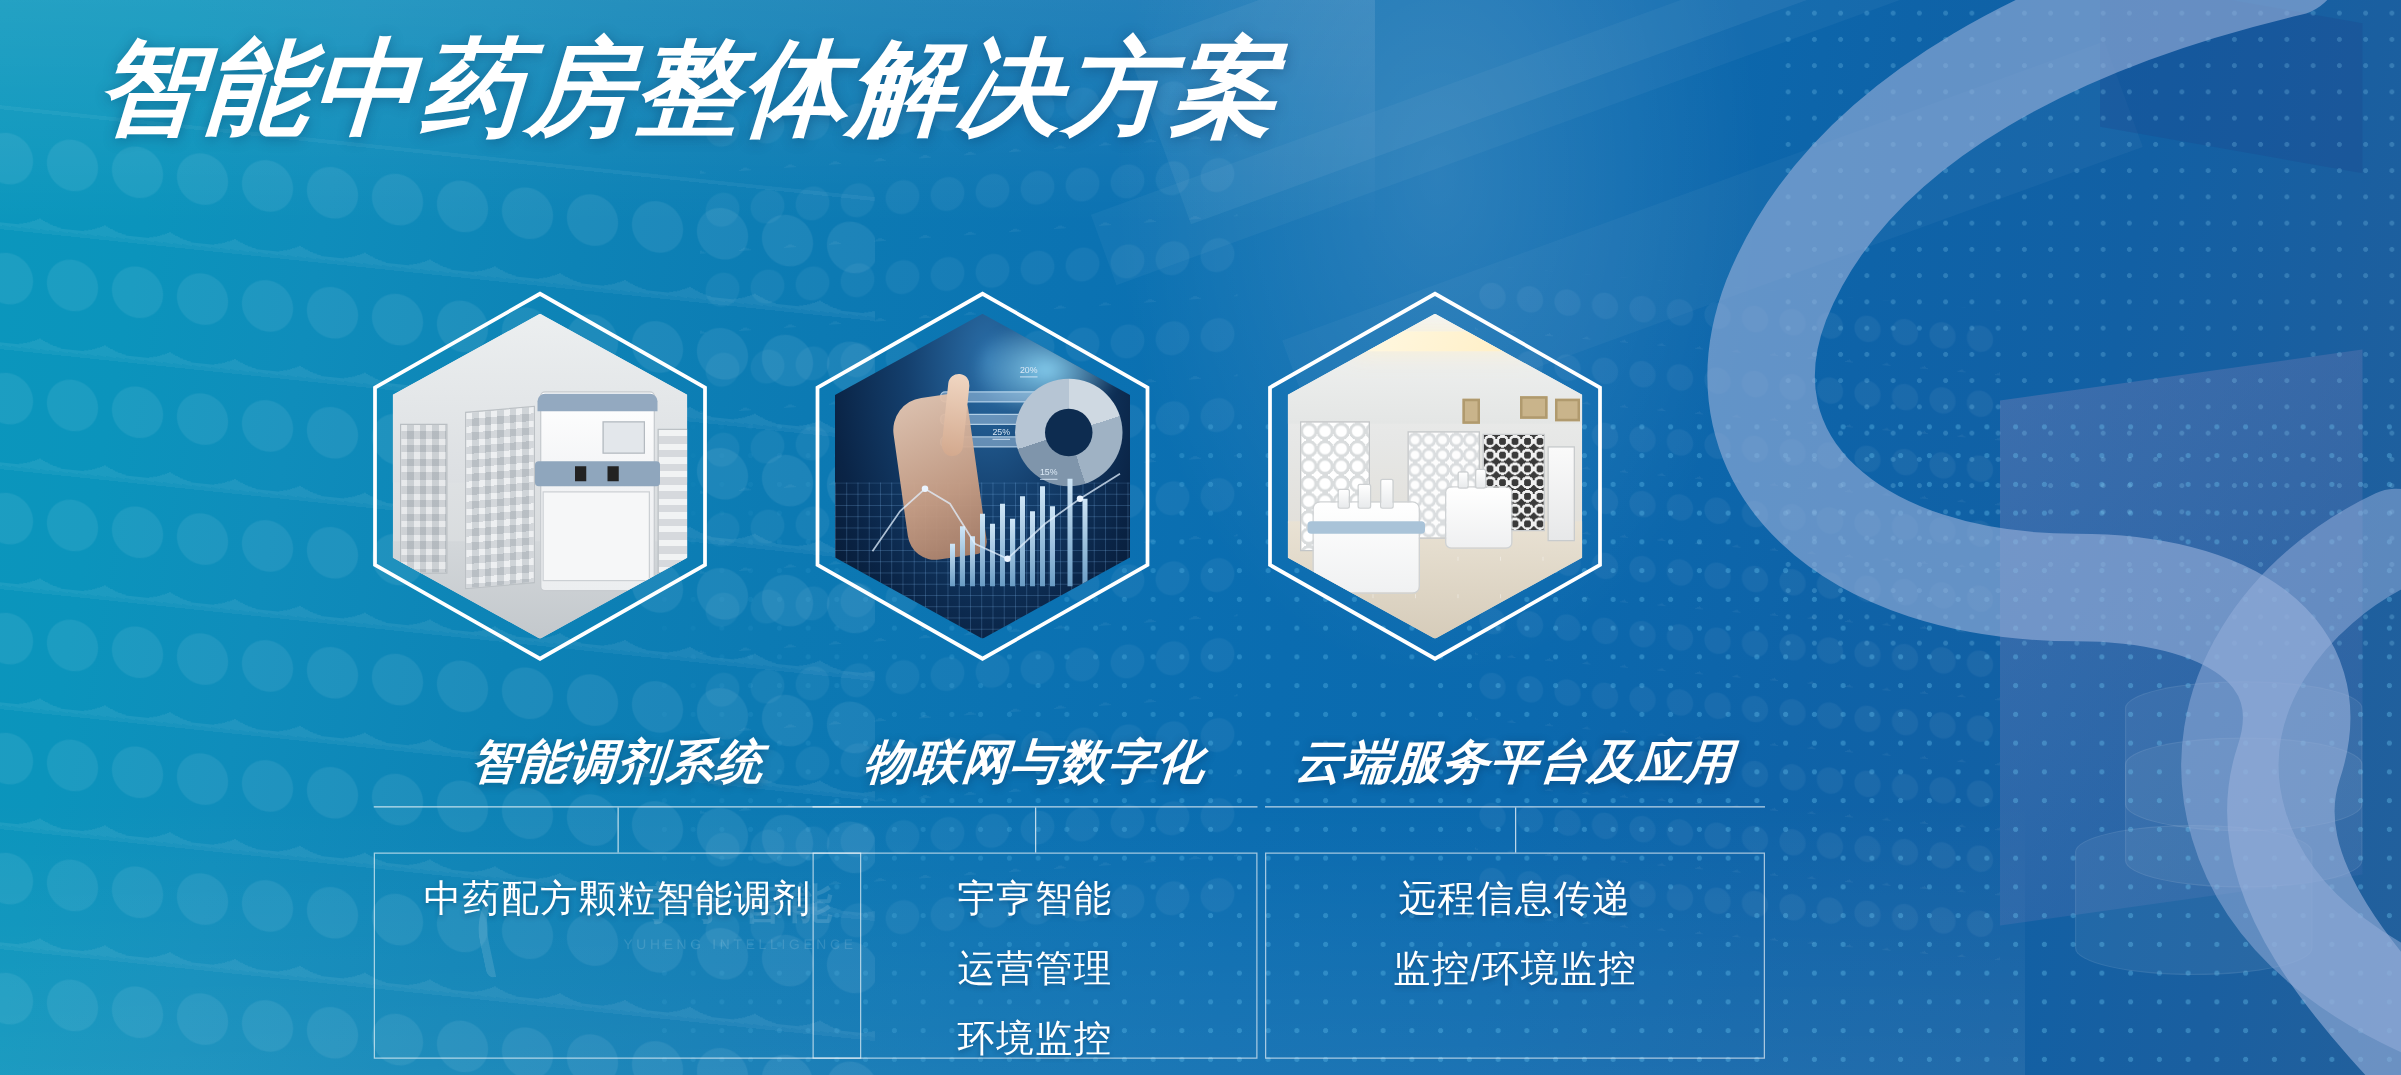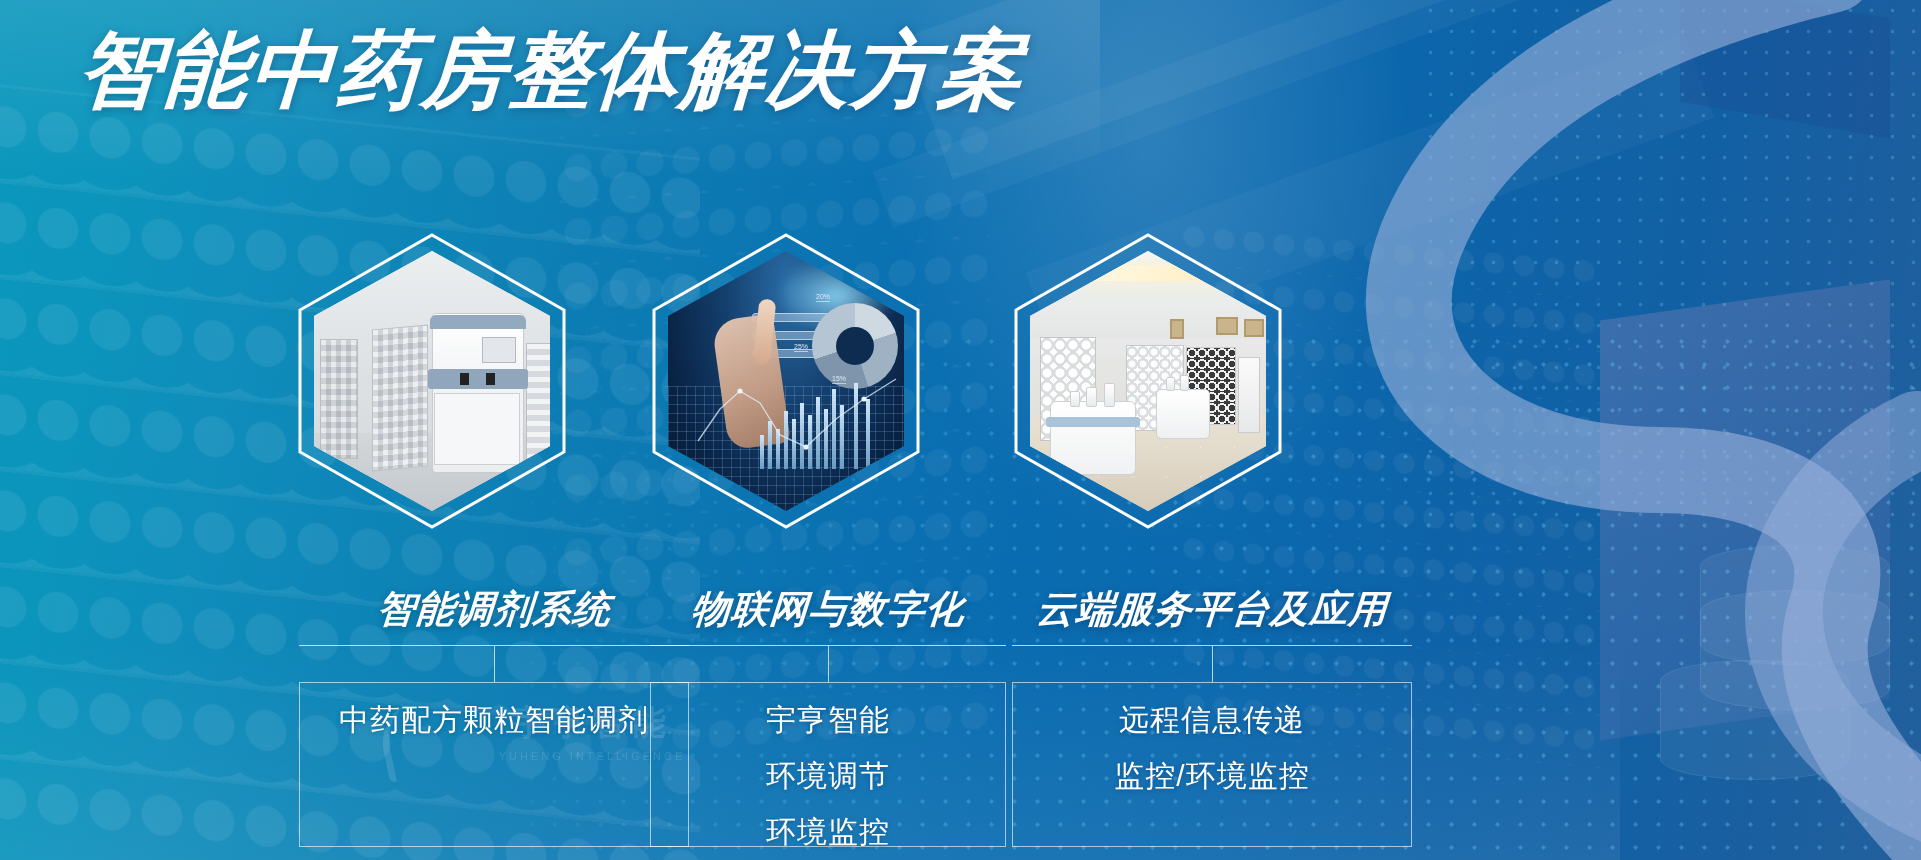--- a/index.html
+++ b/index.html
@@ -386,21 +386,21 @@
       <div class="card-line">中药配方颗粒智能调剂</div>
     </div>
   </div>
 
   <div class="card" id="card2">
     <div class="card-title">物联网与数字化</div>
     <div class="card-rule"></div>
     <div class="card-connector"></div>
     <div class="card-box" style="height: 165px;">
       <div class="card-line">宇亨智能</div>
-      <div class="card-line">环境调节</div>
+      <div class="card-line">运营管理</div>
       <div class="card-line">环境监控</div>
     </div>
   </div>
 
   <div class="card" id="card3">
     <div class="card-title">云端服务平台及应用</div>
     <div class="card-rule"></div>
     <div class="card-connector"></div>
     <div class="card-box" style="height: 165px;">
       <div class="card-line">远程信息传递</div>

